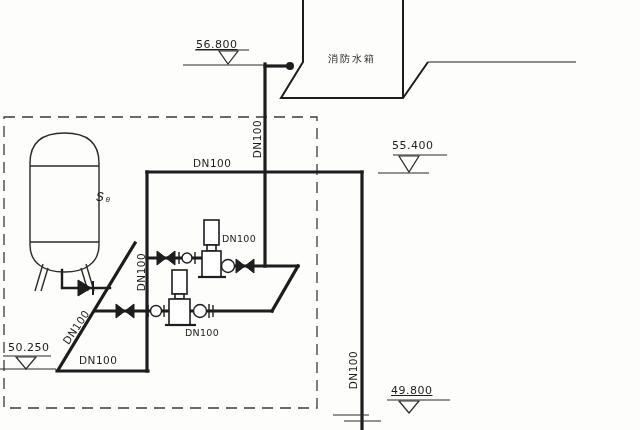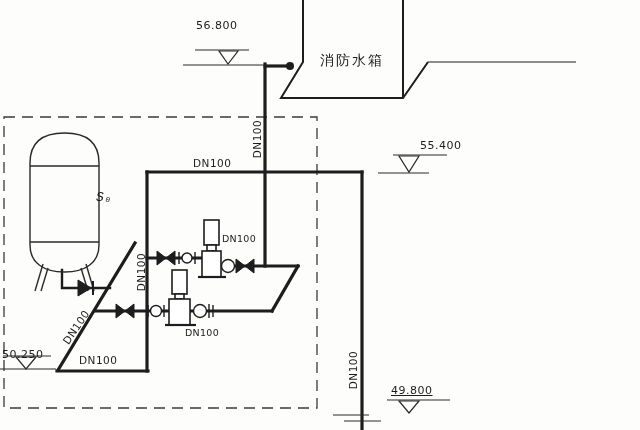--- a/index.html
+++ b/index.html
@@ -8,21 +8,21 @@
     font-family:"DejaVu Sans",sans-serif;color:#1d1d1d;overflow:hidden;
   }
   #linework{position:absolute;left:0;top:0;width:640px;height:430px;}
   .lbl{position:absolute;white-space:nowrap;color:#1c1c1c;}
   .dn{font-size:10.5px;letter-spacing:.5px;}
   .dn-sm{font-size:9.5px;letter-spacing:.3px;}
   .rot90{width:46px;text-align:center;transform:rotate(-90deg);}
   .rot-diag{width:46px;text-align:center;transform:rotate(-56deg);}
   .elev{font-size:11px;letter-spacing:.5px;}
   .tank-vol{left:300px;top:2px;width:104px;text-align:center;font-size:21px;}
-  .tank-name{left:300px;top:52px;width:104px;text-align:center;font-size:14px;letter-spacing:2px;}
+  .tank-name{left:300px;top:52px;width:104px;text-align:center;font-size:10px;letter-spacing:2px;}
   .vessel-lbl{left:96px;top:190px;font-size:13px;font-style:italic;font-family:Liberation Mono, monospace;}
 </style>
 </head>
 <body>
 
 <div id="stage">
 
   <svg id="linework" viewBox="0 0 640 430">
 
     <g stroke="#3a3a3a" stroke-width="1.3" stroke-dasharray="11 7" fill="none">
@@ -115,23 +115,23 @@
         <path d="M387,400 H450"></path>
           <path d="M399,401 L419,401 L409,413 Z"></path>
       </g>
       <path d="M333,415 H369 M344,421 H381"></path>
     </g>
   </svg>
 
   <div class="lbl tank-name">消防水箱</div>
   <div class="lbl vessel-lbl">S₀</div>
 
-  <div class="lbl elev" style="left:196px;top:19px;">56.800</div>
-  <div class="lbl elev" style="left:420px;top:139px;">55.400</div>
-  <div class="lbl elev" style="left:2px;top:341px;margin-top:7px;">50.250</div>
+  <div class="lbl elev" style="left:196px;top:38px;text-decoration:underline;">56.800</div>
+  <div class="lbl elev" style="left:392px;top:139px;">55.400</div>
+  <div class="lbl elev" style="left:8px;top:341px;">50.250</div>
   <div class="lbl elev" style="left:391px;top:384px;text-decoration:underline;">49.800</div>
 
   <div class="lbl dn" style="left:193px;top:157px;">DN100</div>
   <div class="lbl dn rot90" style="left:234px;top:133px;">DN100</div>
   <div class="lbl dn rot90" style="left:330px;top:364px;">DN100</div>
   <div class="lbl dn rot90" style="left:118px;top:266px;">DN100</div>
   <div class="lbl dn rot-diag" style="left:53px;top:321px;">DN100</div>
   <div class="lbl dn-sm" style="left:222px;top:233px;">DN100</div>
   <div class="lbl dn-sm" style="left:185px;top:327px;">DN100</div>
   <div class="lbl dn" style="left:79px;top:354px;">DN100</div>

